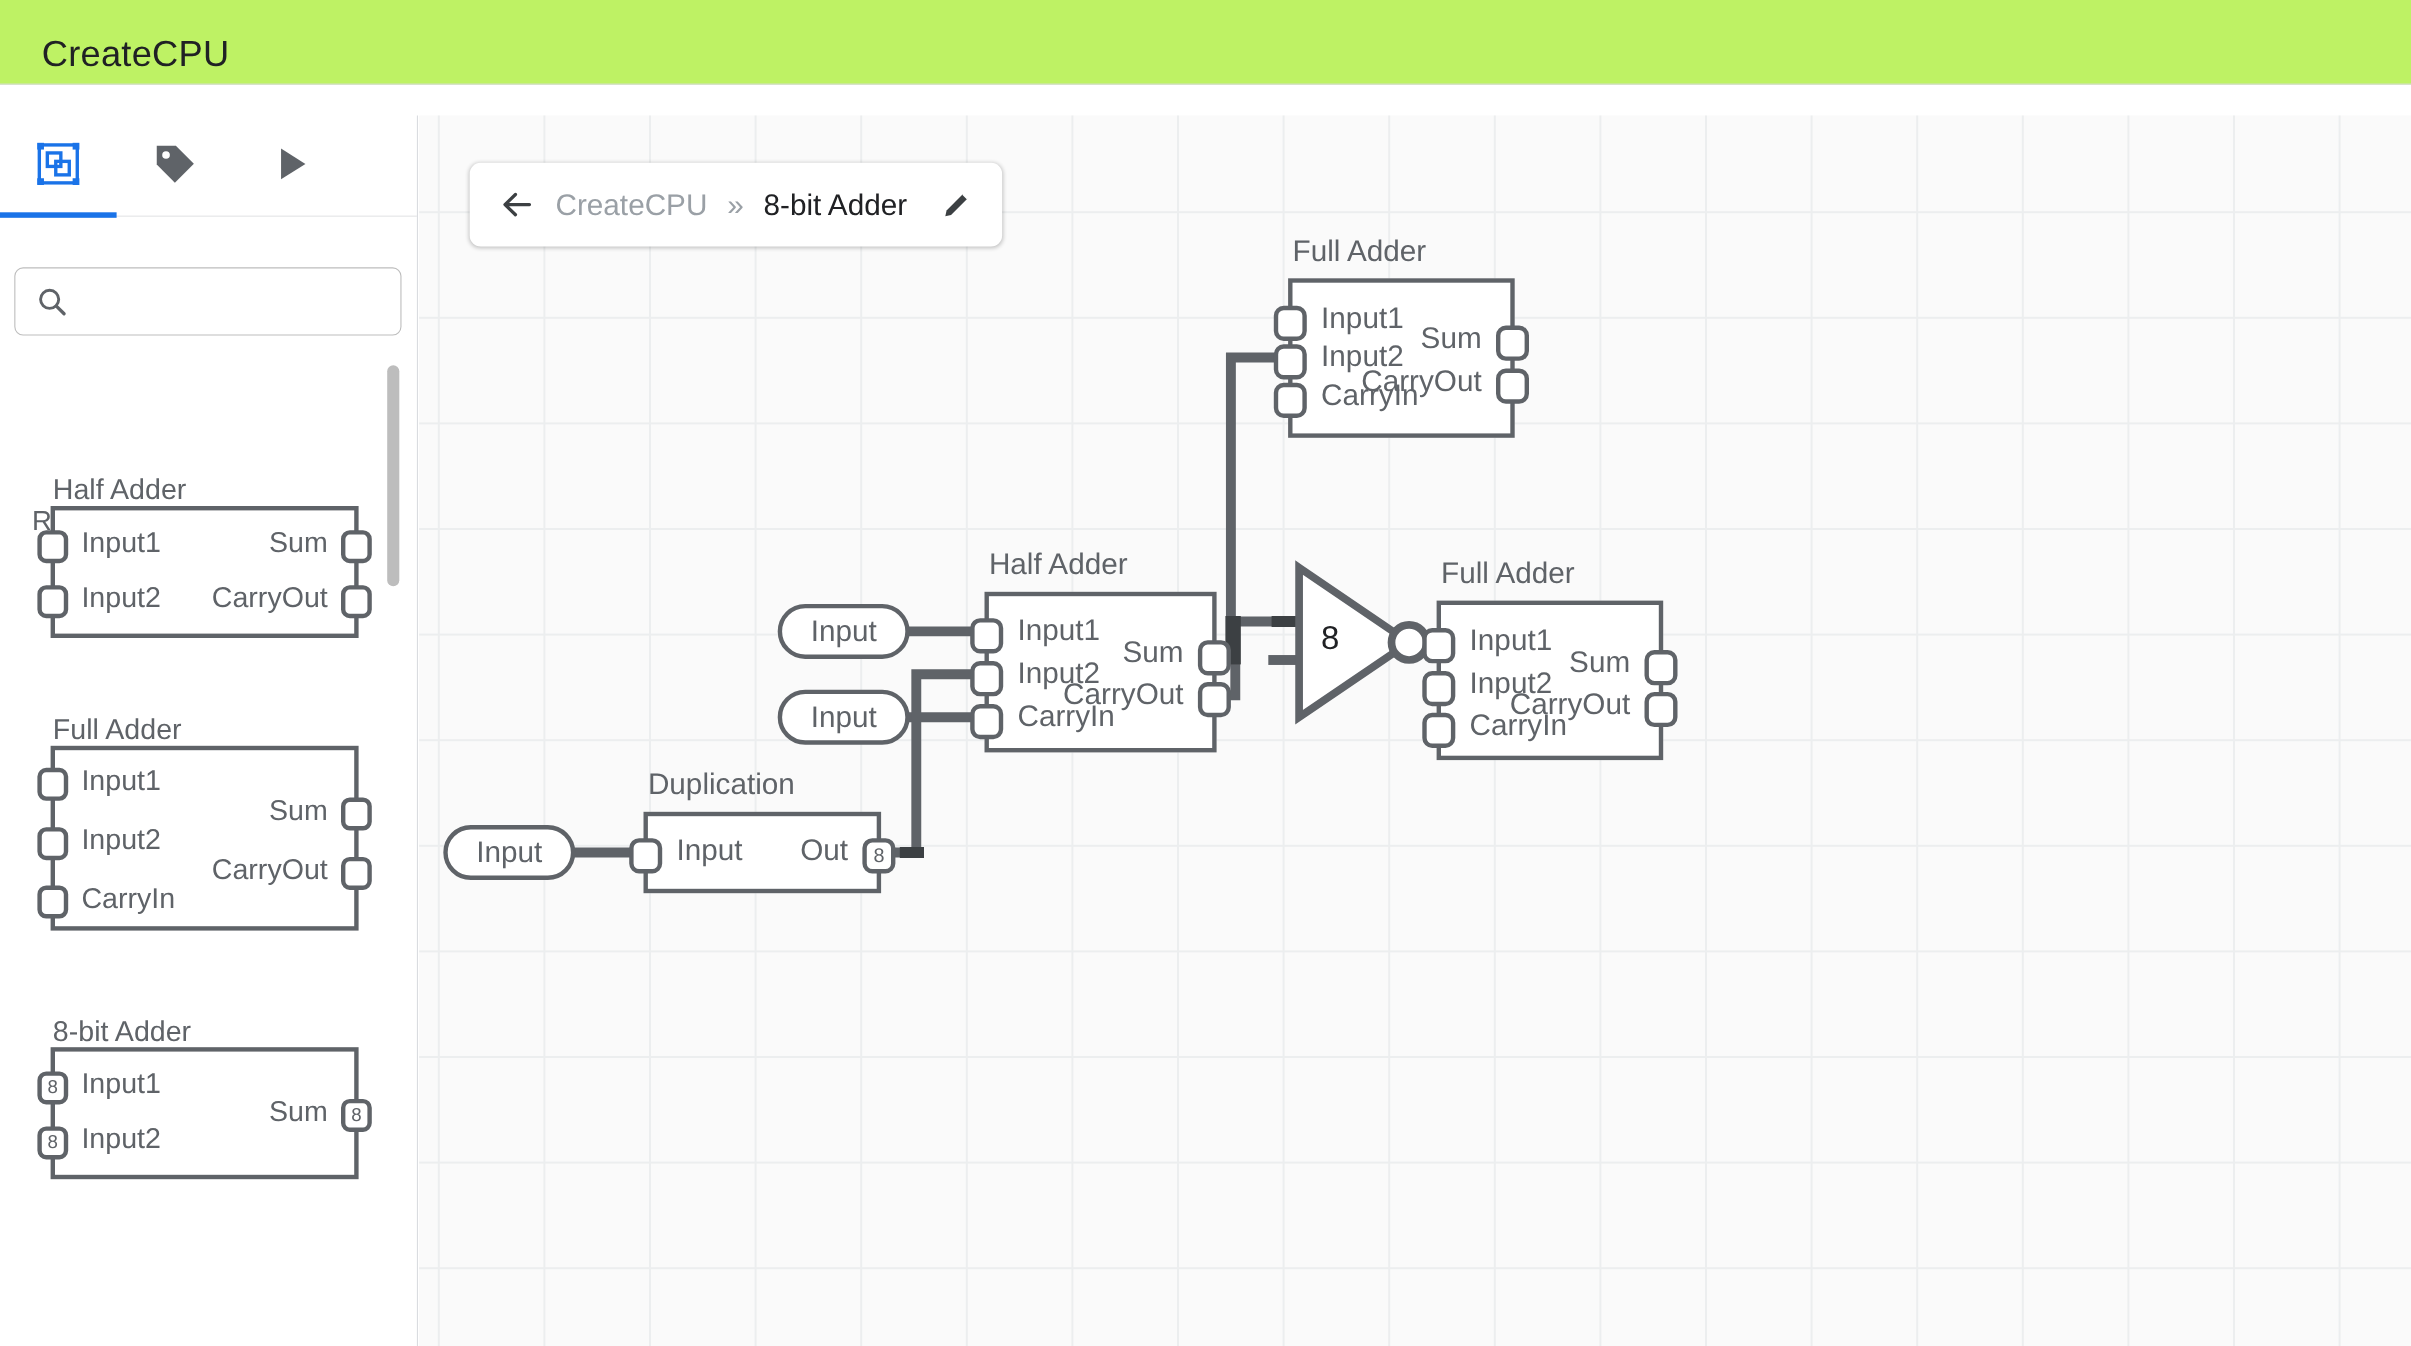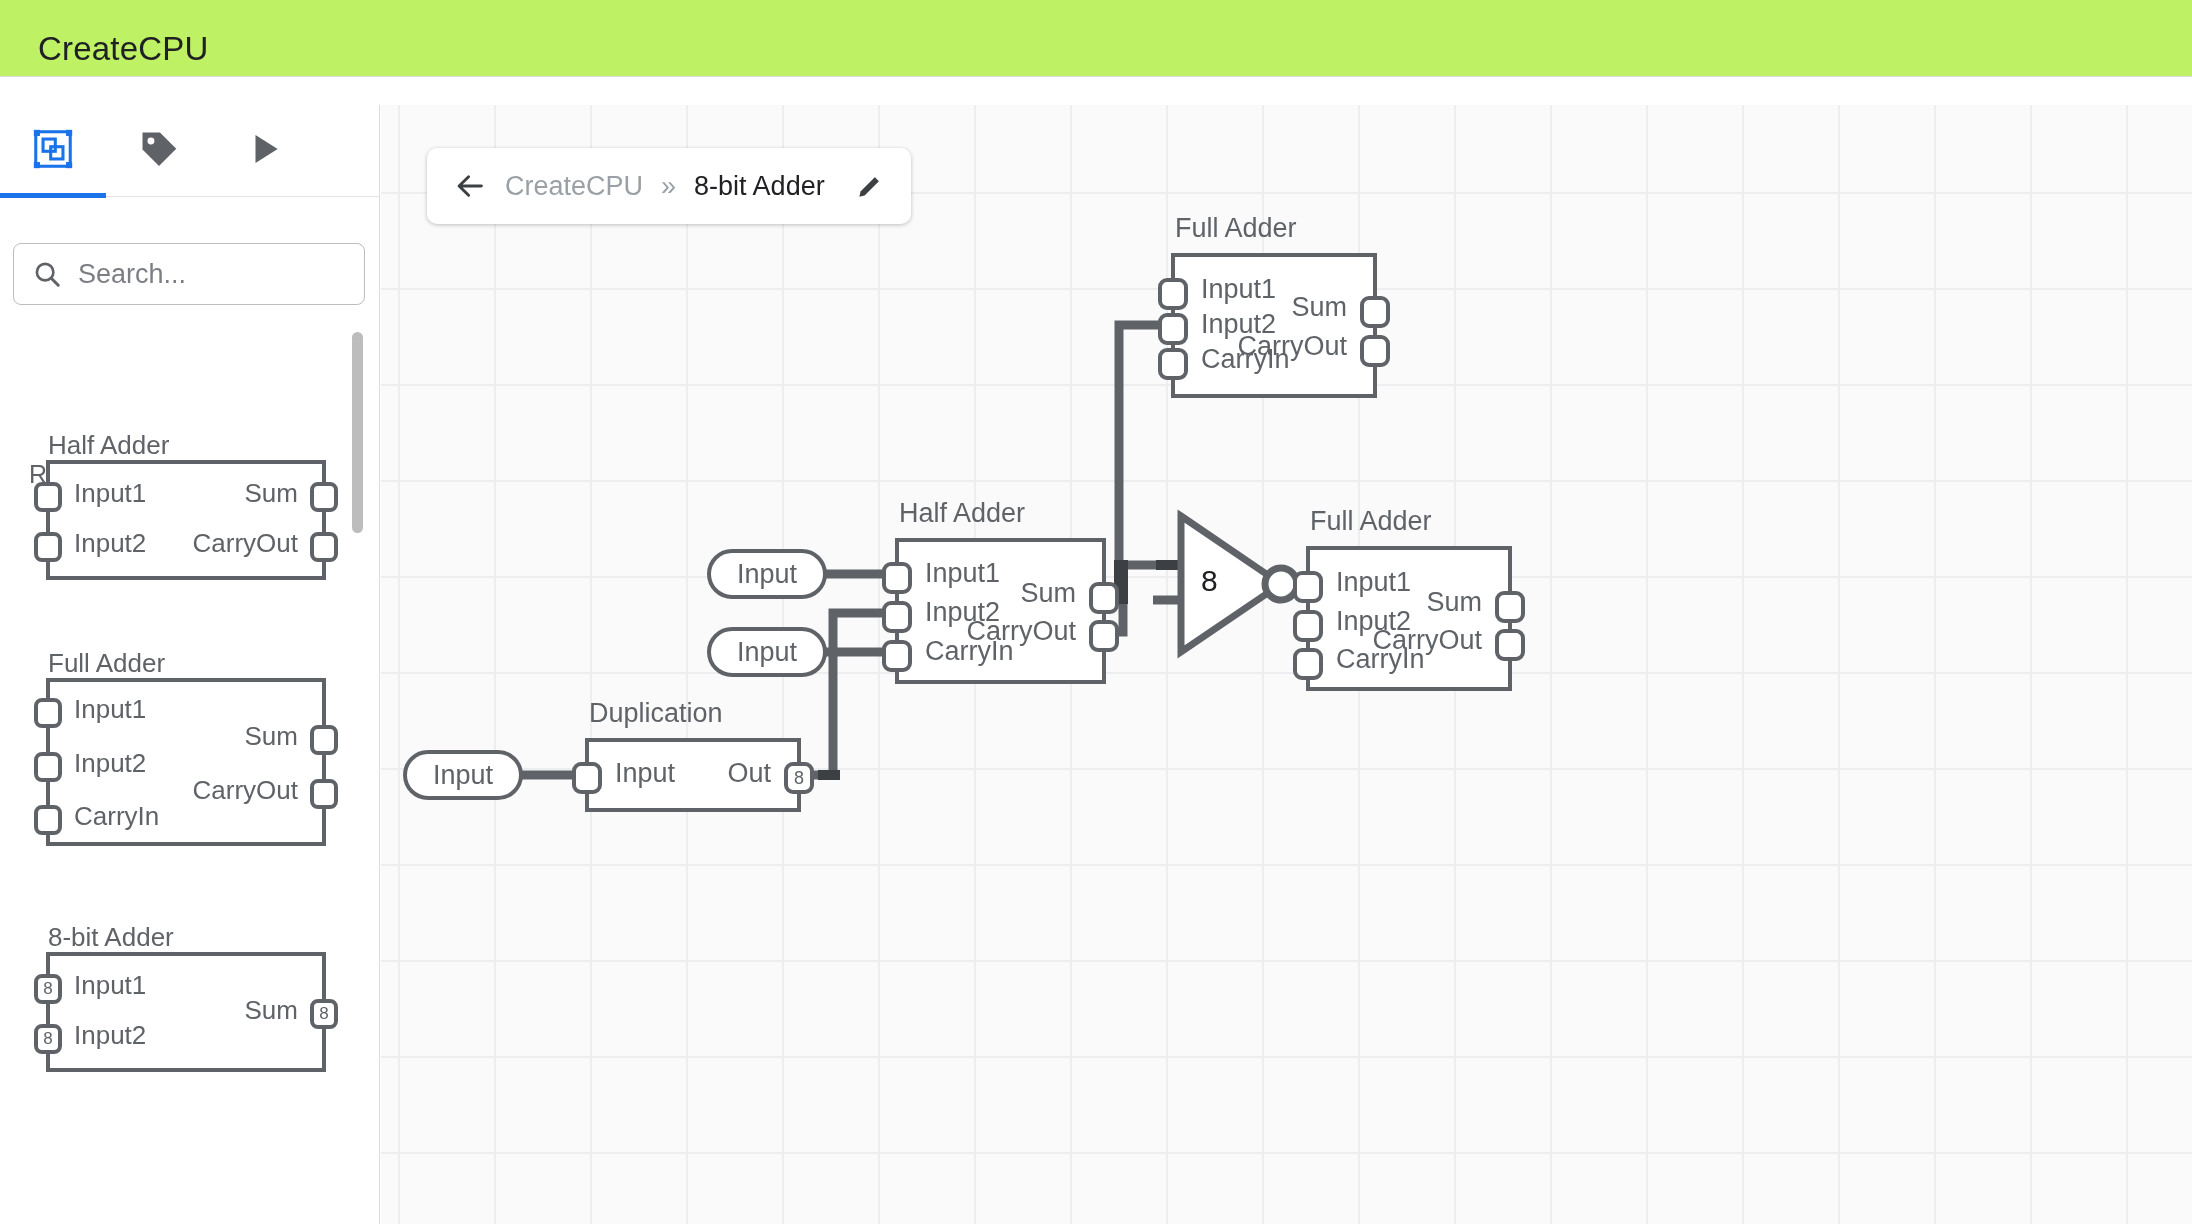--- a/index.html
+++ b/index.html
@@ -187,21 +187,20 @@
     </div>
   </div>
 
   <div id="search-box">
     <span id="search-icon">
       <svg width="30" height="30" viewBox="0 0 24 24">
         <circle cx="10.5" cy="10.5" r="6.6" fill="none" stroke="#5f6368" stroke-width="2.1"></circle>
         <line x1="15.4" y1="15.4" x2="21" y2="21" stroke="#5f6368" stroke-width="2.4" stroke-linecap="round"></line>
       </svg>
     </span>
-    <input id="search-input" type="text" placeholder="Search..." style="">
   </div>
 
   <div class="section-head" id="sec-recent">RECENTLY USED</div>
 
   <div class="palette-item" style="top:325px">
     <div class="pal-title">Half Adder</div>
     <div class="pal-body" style="width:280px;height:120px">
       <div class="pal-port left" style="top:18px"></div>
       <div class="pal-port left" style="top:68px"></div>
       <div class="pal-port right" style="top:18px"></div>

